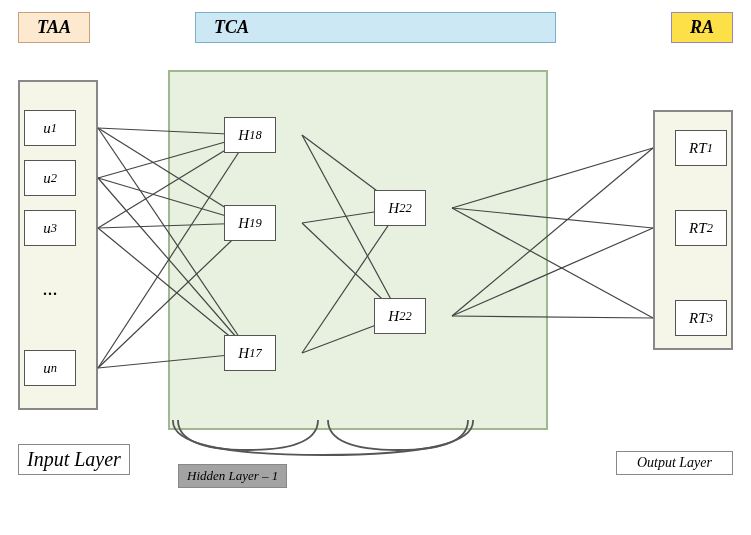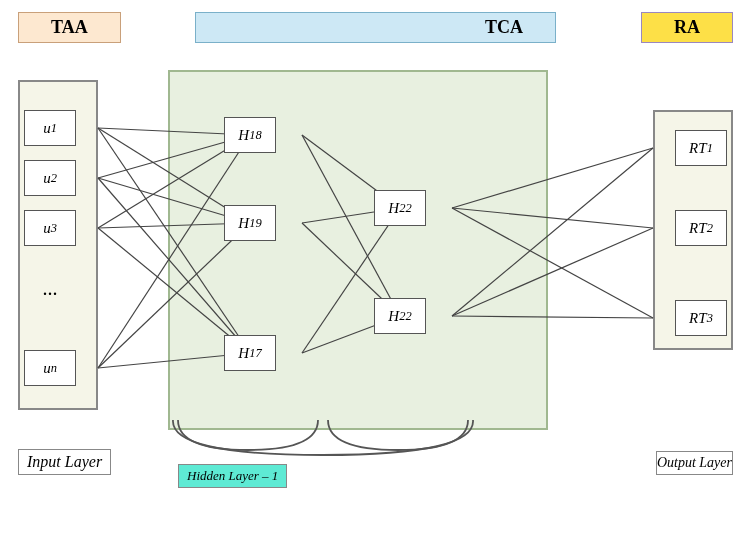--- a/index.html
+++ b/index.html
@@ -9,34 +9,35 @@
       background: #fff;
       font-family: 'Georgia', serif;
       position: relative;
       overflow: hidden;
     }
 
     
     .region-label {
       position: absolute;
       top: 12px;
-      padding: 4px 32px;
+      padding: 4px 18px;
       border: 1.5px solid #aaa;
+      font-style: italic;
       font-size: 18px;
       font-weight: bold;
     }
     #label-taa {
       left: 18px;
       background: #fde8d0;
       border-color: #c9a07a;
     }
     #label-tca {
       left: 195px;
       right: 195px;
-      text-align: right;
+      text-align: left;
       background: #cde8f5;
       border-color: #7ab0c9;
     }
     #label-ra {
       right: 18px;
       background: #fde047;
       border-color: #9a87c0;
     }
 
     
@@ -192,17 +193,17 @@
 
   <svg style="position:absolute;left:168px;top:355px;width:380px;height:45px;">
 
     <path d="M 10,5 Q 10,35 80,35 Q 150,35 150,5" fill="none" stroke="#555" stroke-width="1.8"></path>
 
     <path d="M 160,5 Q 160,35 230,35 Q 300,35 300,5" fill="none" stroke="#555" stroke-width="1.8"></path>
 
     <path d="M 5,5 Q 2,40 155,40 Q 308,40 305,5" fill="none" stroke="#555" stroke-width="1.8"></path>
   </svg>
 
-  <div style="position:absolute;left:18px;bottom:15px;font-size:16px;font-style:italic;border:1.5px solid #888;padding:3px 8px;background:#fff;">Input Layer</div>
-  <div style="position:absolute;left:178px;bottom:2px;font-size:13px;font-style:italic;border:1.5px solid #888;padding:3px 8px;background:#5eead4;">Hidden Layer – 1</div>
-  <div style="position:absolute;right:18px;bottom:15px;font-size:14px;font-style:italic;border:1.5px solid #888;padding:3px 0;background:#fff;">Output Layer</div>
+  <div style="position:absolute;left:18px;bottom:15px;font-size:20px;font-style:italic;border:1.5px solid #888;padding:3px 8px;background:#fff;">Input Layer</div>
+  <div style="position:absolute;left:178px;bottom:2px;font-size:13px;font-style:italic;border:1.5px solid #888;padding:3px 8px;background:#a3a3a3;">Hidden Layer – 1</div>
+  <div style="position:absolute;right:18px;bottom:15px;font-size:14px;font-style:italic;border:1.5px solid #888;padding:3px 20px;background:#fff;">Output Layer</div>
 
 </div>
 
 </body></html>

